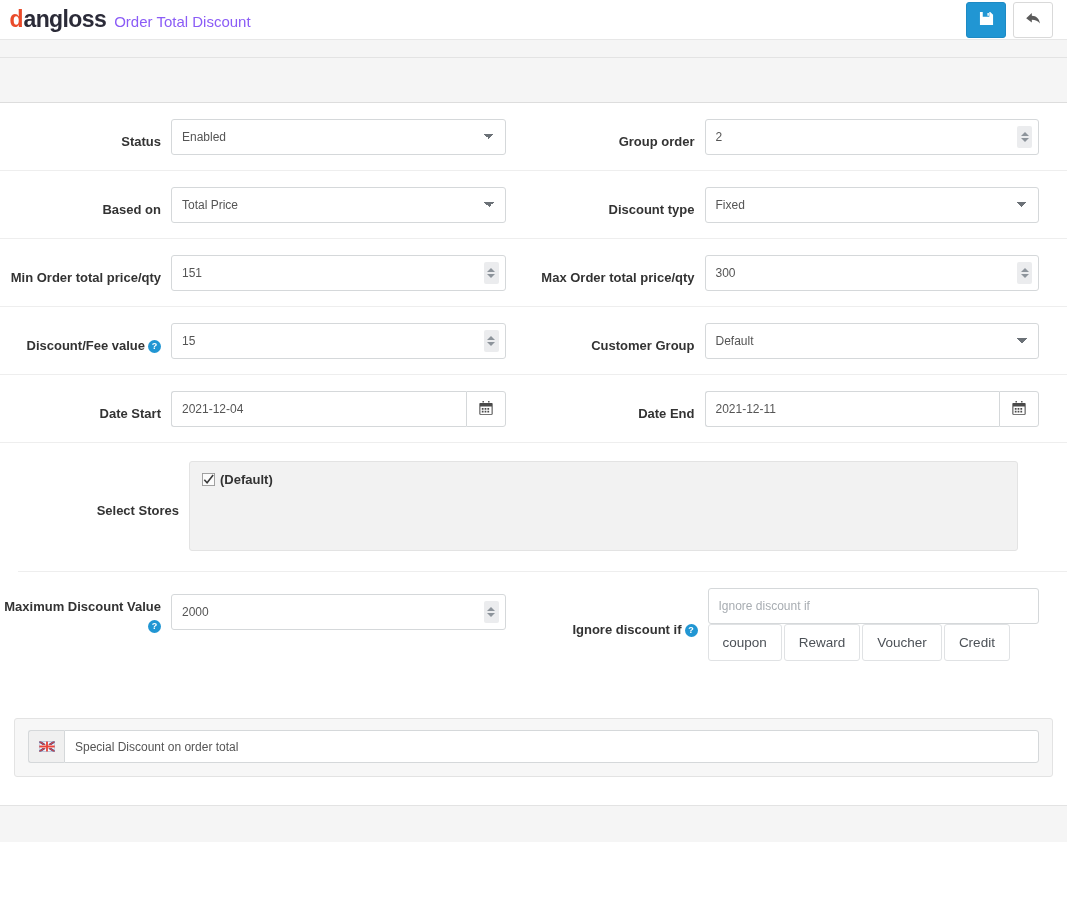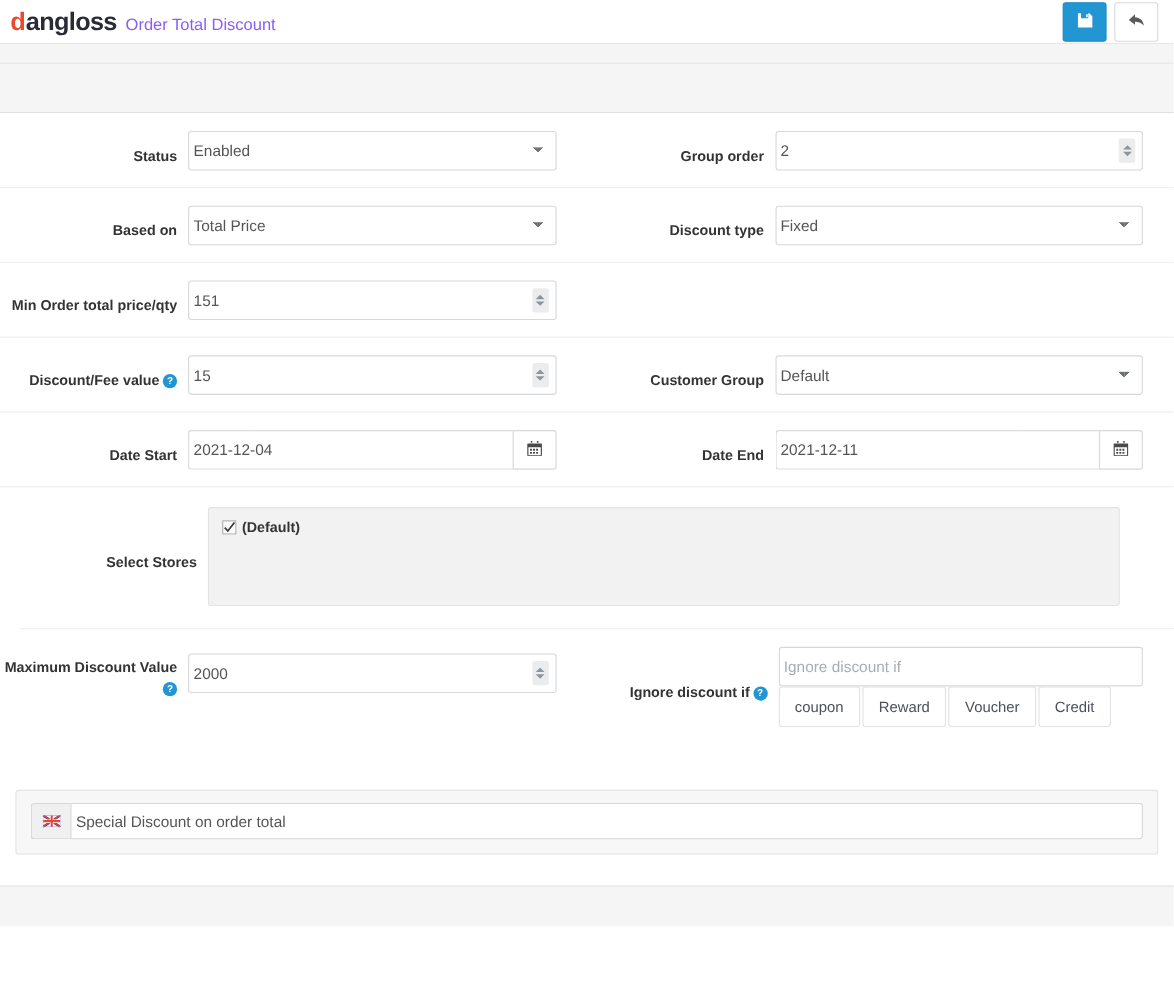--- a/index.html
+++ b/index.html
@@ -127,23 +127,23 @@
   }
 
   
   .ctrl {
     width: 100%;
     height: 36px;
     border: 1px solid #d5d8da;
     border-radius: 3px;
     background: #ffffff;
     font-family: "Liberation Sans", sans-serif;
-    font-size: 14px;
+    font-size: 12px;
     color: #555555;
-    padding: 0 4px;
+    padding: 0 10px;
     outline: none;
   }
   .ctrl::placeholder { color: #a8adb2; }
 
   select.ctrl {
     appearance: none;
     -webkit-appearance: none;
     padding-right: 26px;
     background-image:
       linear-gradient(45deg, transparent 50%, #6b7177 50%),
@@ -363,20 +363,32 @@
       <div class="col-field">
         <div class="num-wrap">
           <input class="ctrl" type="text" value="151" style="">
           <span class="spinner">
               <i class="up"></i>
               <i class="down"></i>
             </span>
         </div>
       </div>
     </div>
+    <div class="col">
+      <div class="col-label">Max Order total price/qty</div>
+      <div class="col-field">
+        <div class="num-wrap">
+          <input class="ctrl" type="text" value="300" style="">
+          <span class="spinner">
+              <i class="up"></i>
+              <i class="down"></i>
+            </span>
+        </div>
+      </div>
+    </div>
   </div>
 
   <div class="row">
     <div class="col">
       <div class="col-label"><span>Discount/Fee value</span><span class="help-icon">?</span></div>
       <div class="col-field">
         <div class="num-wrap">
           <input class="ctrl" type="text" value="15" style="">
           <span class="spinner">
               <i class="up"></i>

